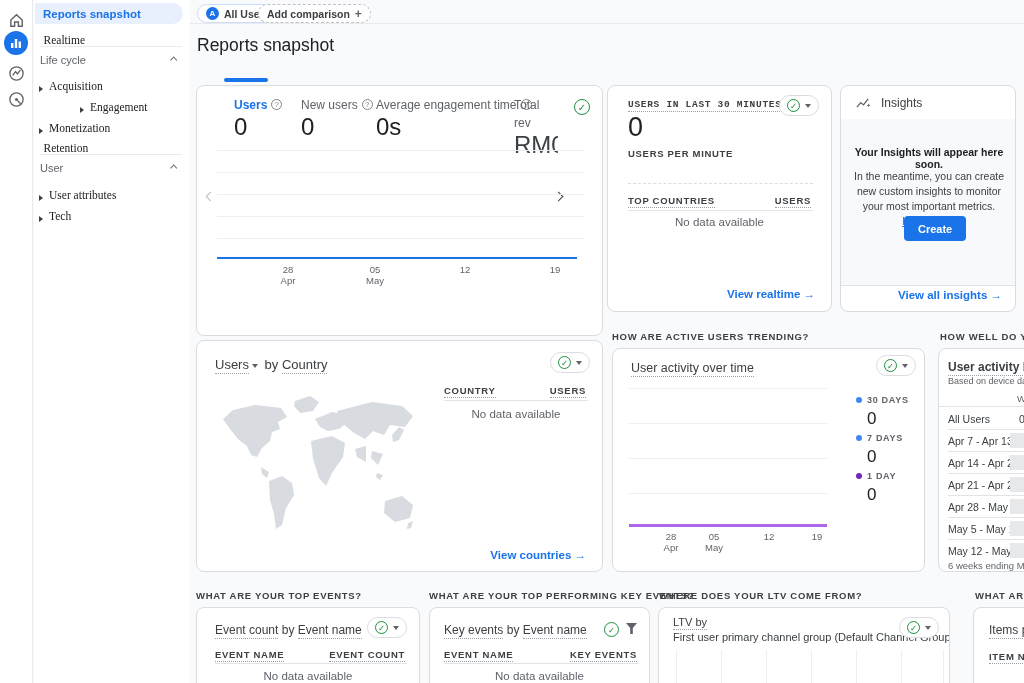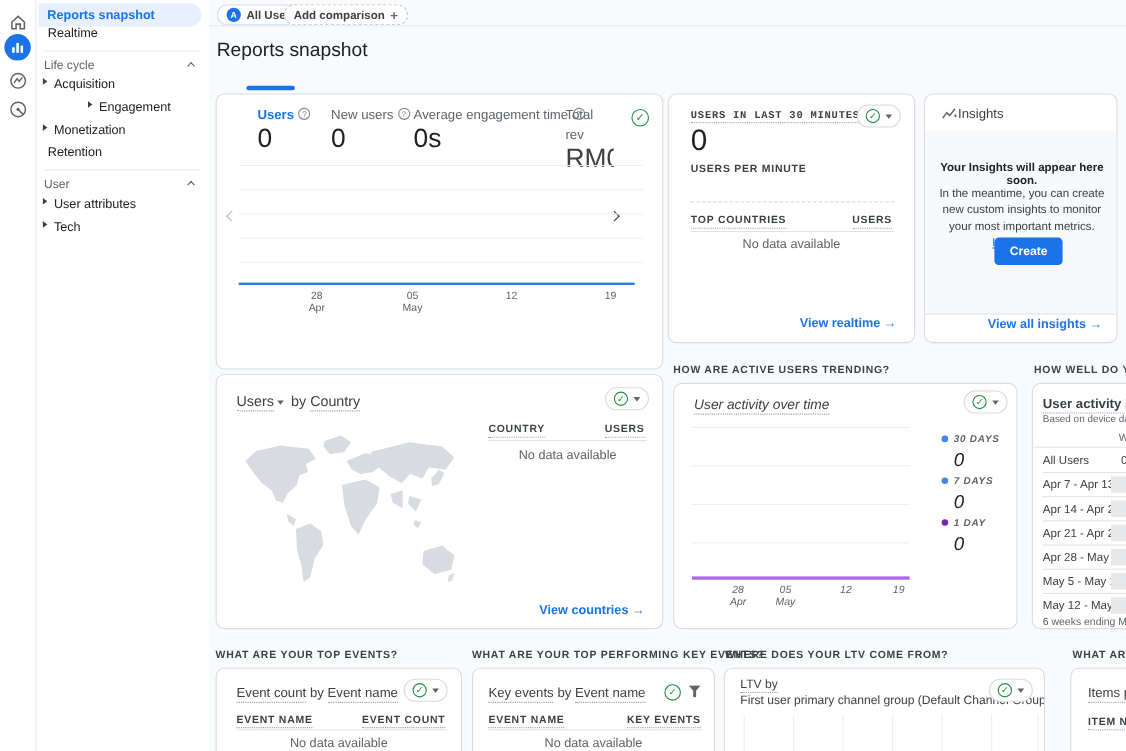--- a/index.html
+++ b/index.html
@@ -8,21 +8,21 @@
   .screen { position:relative; width:1024px; height:683px; overflow:hidden; background:#f9fafb; }
 
   
   .rail { position:absolute; left:0; top:0; width:33px; height:683px; background:#fff; border-right:1px solid #e8eaed; z-index:5; }
   .rail-btn { position:absolute; left:3px; width:26px; height:26px; display:flex; align-items:center; justify-content:center; cursor:pointer; }
   .rail-active-circle { width:24px; height:24px; border-radius:50%; background:#1a73e8; display:flex; align-items:center; justify-content:center; }
 
   
   .sidenav { position:absolute; left:34px; top:0; width:156px; height:683px; background:#fff; z-index:4; }
   .nav-pill { position:absolute; left:1px; top:3px; width:148px; height:21px; background:#e8f0fe; border-radius:0 11px 11px 0; display:flex; align-items:center; padding-left:8px; font-size:11.5px; font-weight:700; color:#1a73e8; cursor:pointer; }
-  .nav-item { position:absolute; left:0; width:150px; height:21px; display:flex; align-items:flex-start; font-size:11.5px; color:#202124; cursor:pointer; }
+  .nav-item { position:absolute; left:0; width:150px; height:21px; display:flex; align-items:flex-end; font-size:11.5px; color:#202124; cursor:pointer;font-family:Liberation Serif, serif; }
   .nav-item .tri { width:0; height:0; border-top:3.5px solid transparent; border-bottom:3.5px solid transparent; border-left:4.5px solid #3c4043; margin:0 6px 0 5px; }
   .nav-item .no-tri { width:15.5px; }
   .nav-head { position:absolute; left:6px; width:144px; height:16px; display:flex; align-items:center; justify-content:space-between; font-size:11px; color:#5f6368; cursor:pointer; }
   .nav-div { position:absolute; left:6px; width:142px; border-top:1px solid #e8eaed; }
   .chev-up { border:solid #5f6368; border-width:0 1.2px 1.2px 0; display:inline-block; padding:2.2px; transform:rotate(-135deg); margin-right:8px; }
 
   
   .compare-bar { position:absolute; left:190px; top:0; width:834px; height:24px; border-bottom:1px solid #e8eaed; }
   .chip { position:absolute; top:4px; height:19px; display:flex; align-items:center; border-radius:10px; background:#fff; font-size:10.5px; color:#3c4043; padding:0 8px; cursor:pointer; }
   .chip-a { left:7px; border:1px solid #c9ddfc; gap:5px; font-weight:700; }
@@ -201,21 +201,21 @@
     <span class="smallcaps dotu" style="position:absolute;right:20px;top:109px;color:#3c4043;">USERS</span>
     <div class="hr" style="left:20px;top:124px;width:185px;"></div>
     <div class="nodata" style="position:absolute;left:0;top:130px;width:100%;text-align:center;">No data available</div>
     <div class="link" style="position:absolute;right:16px;bottom:11px;">
       <span>View realtime</span> <span>→</span>
     </div>
   </div>
 
   <div class="card" style="left:840px;top:85px;width:176px;height:227px;overflow:hidden;">
     <div style="position:absolute;left:0;top:33px;width:100%;height:167px;background:#f8f9fa;"></div>
-    <div style="position:absolute;left:15px;top:10px;display:flex;align-items:center;gap:0;">
+    <div style="position:absolute;left:15px;top:10px;display:flex;align-items:center;gap:10px;">
       <svg width="15" height="13" viewBox="0 0 16 14" fill="none" stroke="#5f6368" stroke-width="1.4">
           <path d="M1 11 L5 6 L8 8.5 L13 2"></path>
           <path d="M13.5 7 l.6 1.4 1.4.6 -1.4.6 -.6 1.4 -.6 -1.4 -1.4 -.6 1.4 -.6 z" fill="#5f6368" stroke="none"></path>
         </svg>
       <span style="font-size:12px;color:#3c4043;">Insights</span>
     </div>
     <div style="position:absolute;left:12px;top:60px;width:152px;text-align:center;font-size:10.5px;font-weight:700;color:#202124;">Your Insights will appear here soon.</div>
     <div style="position:absolute;left:12px;top:83px;width:152px;text-align:center;font-size:10.5px;line-height:15px;color:#3c4043;">
       <span>In the meantime, you can create new custom insights to monitor your most important metrics.</span>
       <span style="color:#1a73e8;text-decoration:underline;cursor:pointer;">Learn more</span>
@@ -257,21 +257,21 @@
     <span class="smallcaps dotu" style="position:absolute;left:247px;top:44px;color:#3c4043;">COUNTRY</span>
     <span class="smallcaps dotu" style="position:absolute;right:16px;top:44px;color:#3c4043;">USERS</span>
     <div class="hr" style="left:247px;top:59px;width:144px;"></div>
     <div class="nodata" style="position:absolute;left:247px;top:67px;width:144px;text-align:center;">No data available</div>
     <div class="link" style="position:absolute;right:16px;bottom:10px;">
       <span>View countries</span> <span>→</span>
     </div>
   </div>
 
   <div class="sec-head" style="left:612px;top:331px;">HOW ARE ACTIVE USERS TRENDING?</div>
-  <div class="card" style="left:612px;top:348px;width:313px;height:224px;font-style:italic;">
+  <div class="card" style="left:612px;top:348px;width:313px;height:224px;">
     <span class="dotu" style="position:absolute;left:18px;top:12px;font-size:12.5px;color:#3c4043;">User activity over time</span>
     <div class="pill" style="right:8px;top:6px;">
       <span class="gcheck">✓</span>
       <span class="caret-dn"></span>
     </div>
     <div class="gridline" style="left:16px;top:39px;width:198px;"></div>
     <div class="gridline" style="left:16px;top:74px;width:198px;"></div>
     <div class="gridline" style="left:16px;top:109px;width:198px;"></div>
     <div class="gridline" style="left:16px;top:144px;width:198px;"></div>
     <div style="position:absolute;left:16px;top:175px;width:198px;height:2.5px;background:#9334e6;opacity:.75;"></div>

